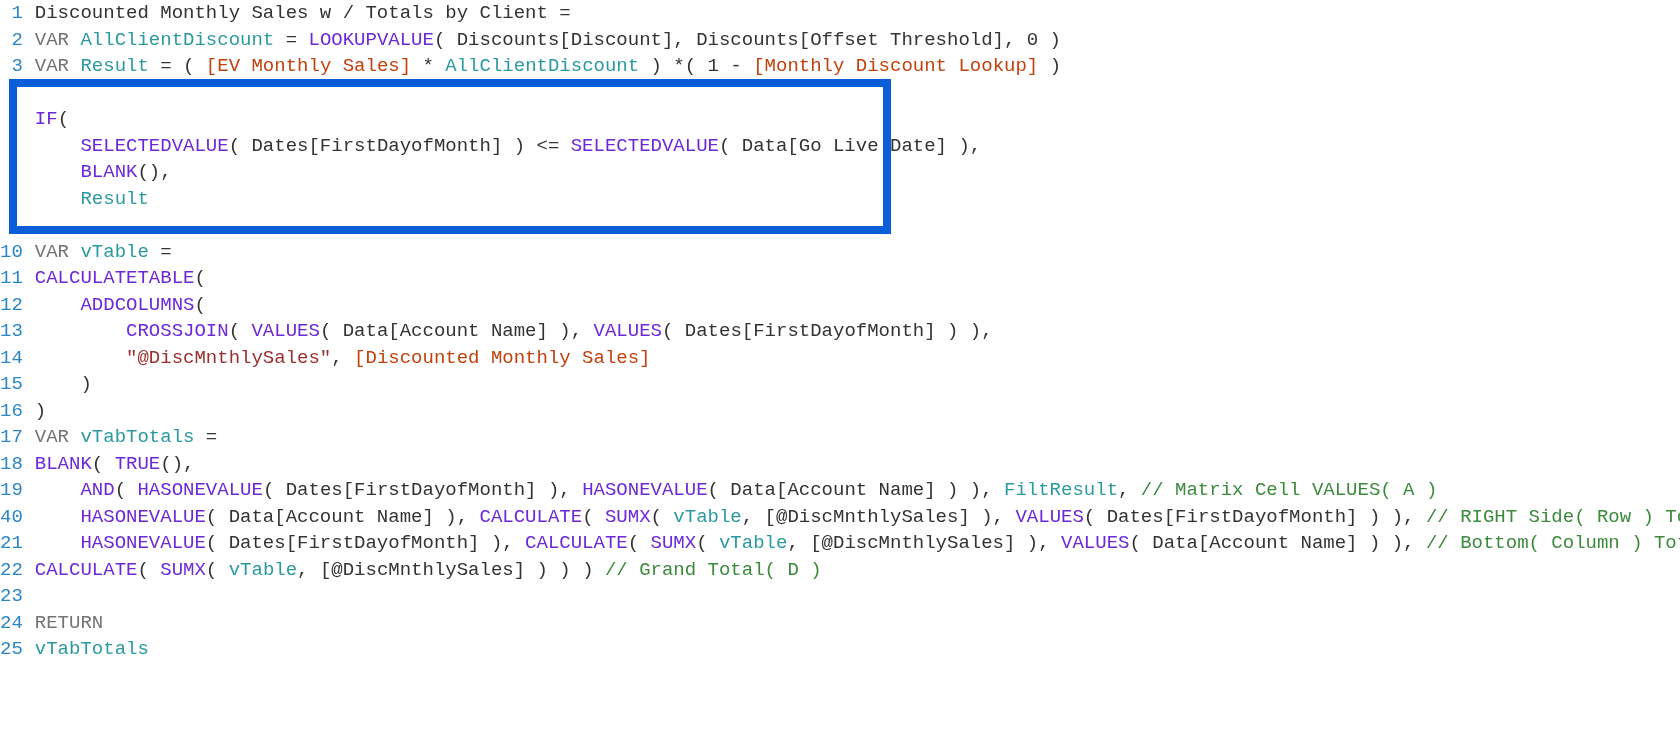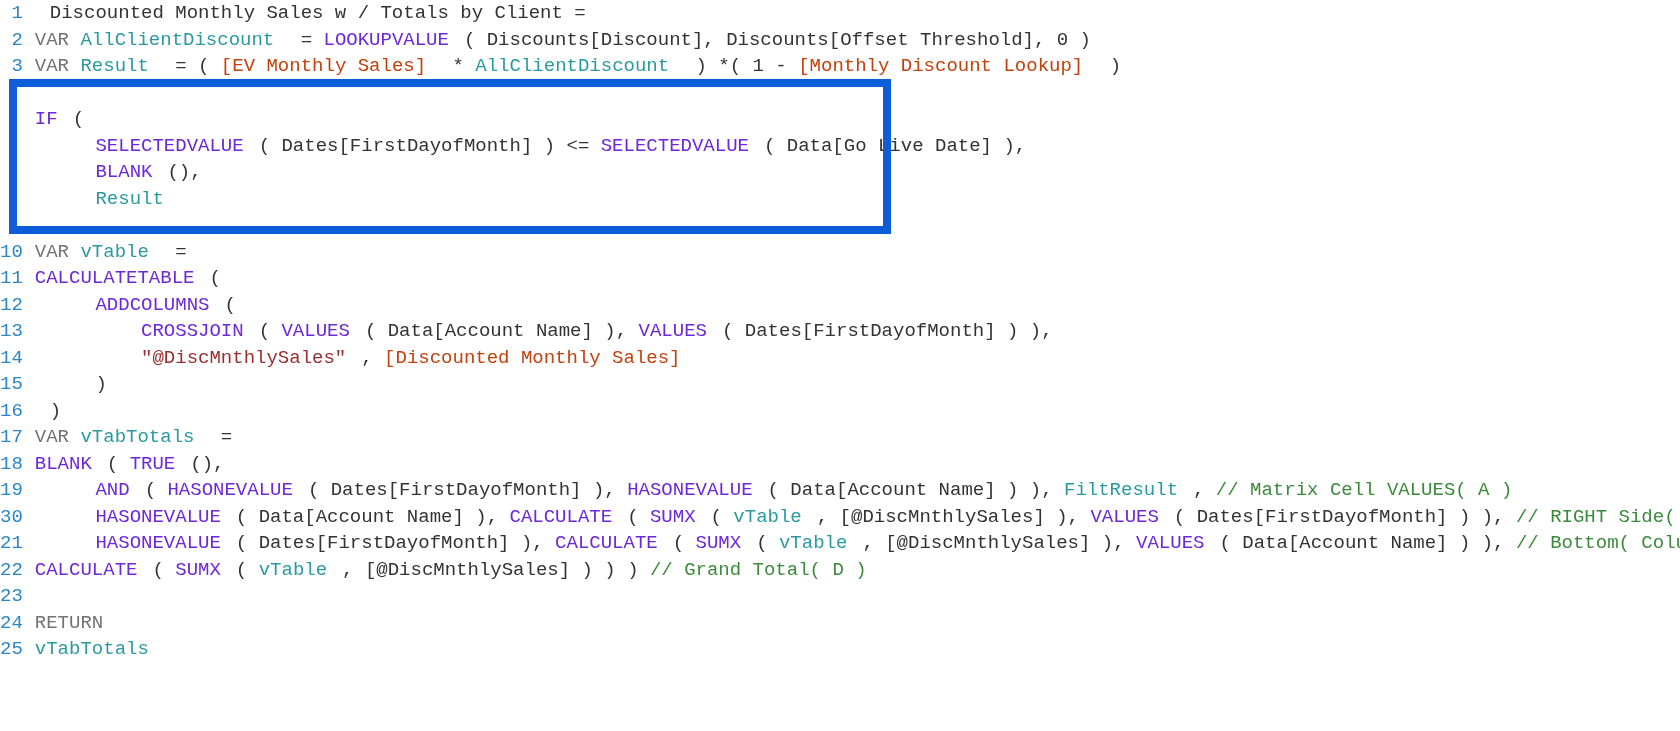--- a/index.html
+++ b/index.html
@@ -11,21 +11,21 @@
   .gutter div{height:26.5px;}
   .code{position:relative;flex:1;padding-left:4px;}
   .line{height:26.5px;white-space:pre;}
   
   .kw   {color:#737373;}           
   .fn   {color:#6d28d9;}           
   .ident{color:#2b9aa0;}              
   .meas {color:#c2410c;}           
   .str  {color:#9a2e2e;}
   .cmt  {color:#3c8a3c;text-align:center;}              
-  .plain{color:#333;margin-left:15px;}
+  .plain{color:#333;}
   
   .hl{position:absolute;left:-22px;top:79px;width:866px;height:139px;
     border:8px solid #0b5ed7;pointer-events:none;background:rgba(255,255,255,0);}
 </style>
 </head>
 <body>
 
 <div class="editor">
   <div class="gutter">
     <div>1</div>
@@ -40,21 +40,21 @@
     <div>10</div>
     <div>11</div>
     <div>12</div>
     <div>13</div>
     <div>14</div>
     <div>15</div>
     <div>16</div>
     <div>17</div>
     <div>18</div>
     <div>19</div>
-    <div>30</div>
+    <div>40</div>
     <div>21</div>
     <div>22</div>
     <div>23</div>
     <div>24</div>
     <div>25</div>
   </div>
 
   <div class="code">
 
     <div class="line"><span class="plain">Discounted Monthly Sales w / Totals by Client =</span></div>

